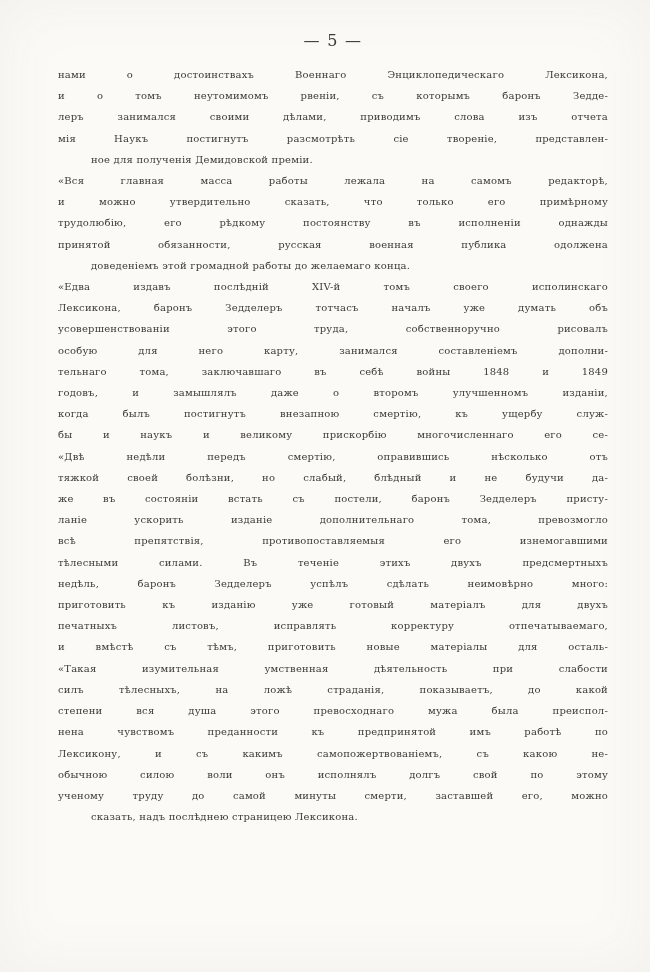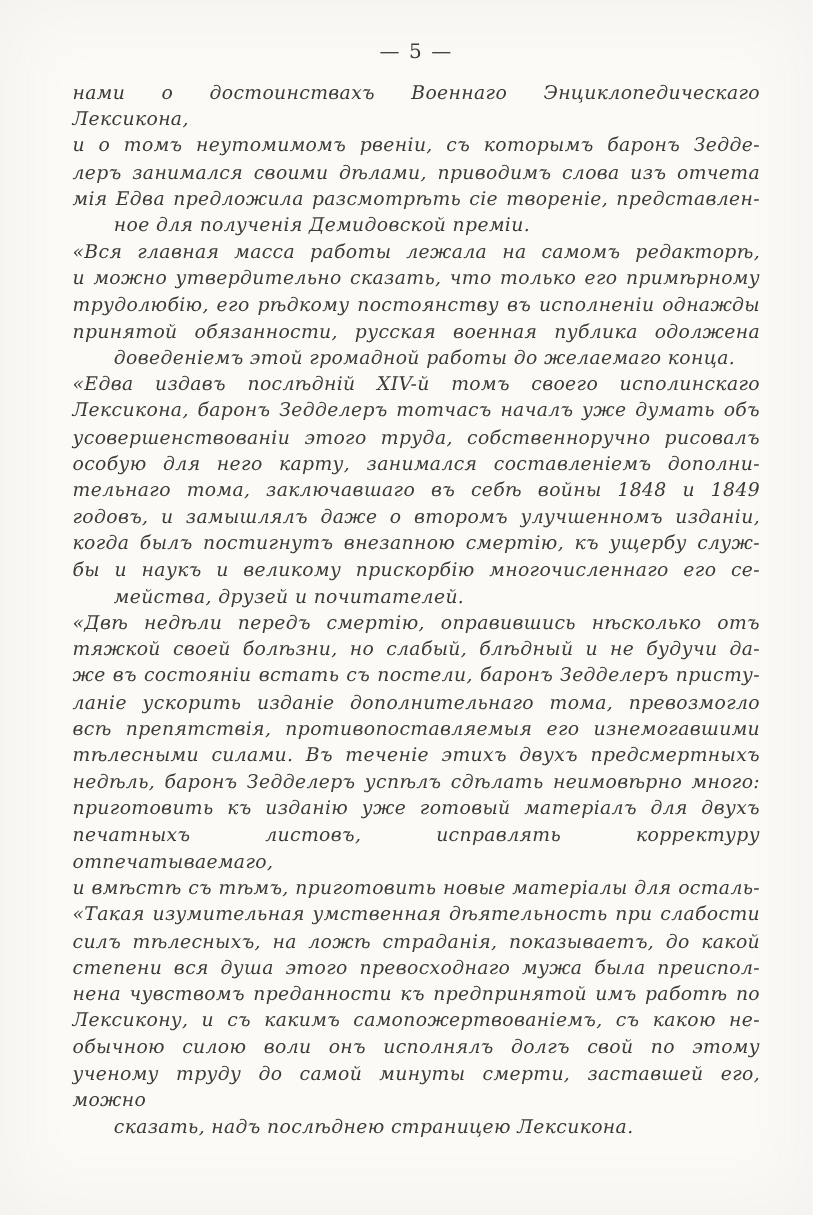--- a/index.html
+++ b/index.html
@@ -21,24 +21,23 @@
     box-shadow: inset 0 0 60px rgba(120,110,95,0.07);
   }
   .page-header {
     text-align: center;
     font-size: 16px;
     line-height: 21px;
     letter-spacing: 0.08em;
     margin-bottom: 13px;
   }
   .text-block {
-    font-size: 15px;
+    font-size: 10px;
     line-height: 21.2px;
     letter-spacing: 0.02em;
-    font-style: italic;
   }
   .para {
     margin: 0;
   }
   .line {
     text-align: justify;
     text-align-last: justify;
     white-space: normal;
   }
   .line.last {
@@ -51,40 +50,39 @@
 
 <div class="page">
   <div class="page-header">
     <span>— 5 —</span>
   </div>
   <div class="text-block">
     <div class="para">
         <div class="line">нами о достоинствахъ Военнаго Энциклопедическаго Лексикона,</div>
         <div class="line">и о томъ неутомимомъ рвеніи, съ которымъ баронъ Зедде-</div>
         <div class="line">леръ занимался своими дѣлами, приводимъ слова изъ отчета</div>
-        <div class="line">мія Едва предложила разсмотрѣть сіе твореніе, представлен-</div>
+        <div class="line">мія Наукъ постигнутъ разсмотрѣть сіе твореніе, представлен-</div>
         <div class="line last">ное для полученія Демидовской преміи.</div>
       </div>
     <div class="para">
         <div class="line">«Вся главная масса работы лежала на самомъ редакторѣ,</div>
         <div class="line">и можно утвердительно сказать, что только его примѣрному</div>
         <div class="line">трудолюбію, его рѣдкому постоянству въ исполненіи однажды</div>
         <div class="line">принятой обязанности, русская военная публика одолжена</div>
         <div class="line last">доведеніемъ этой громадной работы до желаемаго конца.</div>
       </div>
     <div class="para">
         <div class="line">«Едва издавъ послѣдній XIV-й томъ своего исполинскаго</div>
         <div class="line">Лексикона, баронъ Зедделеръ тотчасъ началъ уже думать объ</div>
         <div class="line">усовершенствованіи этого труда, собственноручно рисовалъ</div>
         <div class="line">особую для него карту, занимался составленіемъ дополни-</div>
         <div class="line">тельнаго тома, заключавшаго въ себѣ войны 1848 и 1849</div>
         <div class="line">годовъ, и замышлялъ даже о второмъ улучшенномъ изданіи,</div>
         <div class="line">когда былъ постигнутъ внезапною смертію, къ ущербу служ-</div>
         <div class="line">бы и наукъ и великому прискорбію многочисленнаго его се-</div>
-        <div class="line last">мейства, друзей и почитателей.</div>
       </div>
     <div class="para">
         <div class="line">«Двѣ недѣли передъ смертію, оправившись нѣсколько отъ</div>
         <div class="line">тяжкой своей болѣзни, но слабый, блѣдный и не будучи да-</div>
         <div class="line">же въ состояніи встать съ постели, баронъ Зедделеръ присту-</div>
         <div class="line">ланіе ускорить изданіе дополнительнаго тома, превозмогло</div>
         <div class="line">всѣ препятствія, противопоставляемыя его изнемогавшими</div>
         <div class="line">тѣлесными силами. Въ теченіе этихъ двухъ предсмертныхъ</div>
         <div class="line">недѣль, баронъ Зедделеръ успѣлъ сдѣлать неимовѣрно много:</div>
         <div class="line">приготовить къ изданію уже готовый матеріалъ для двухъ</div>

